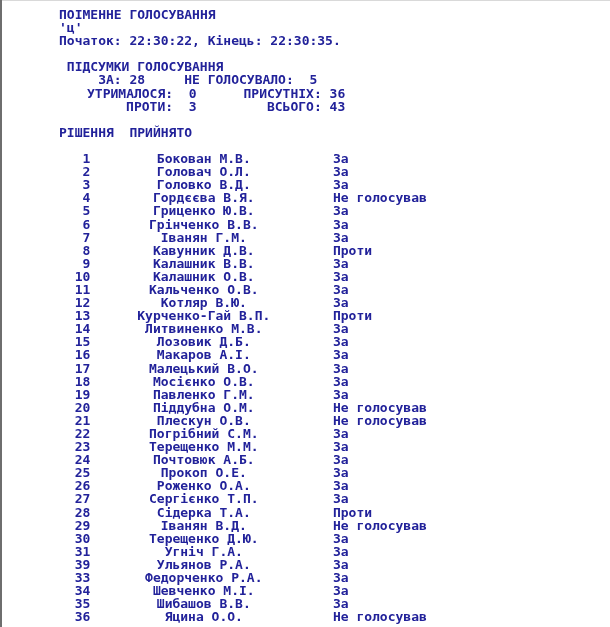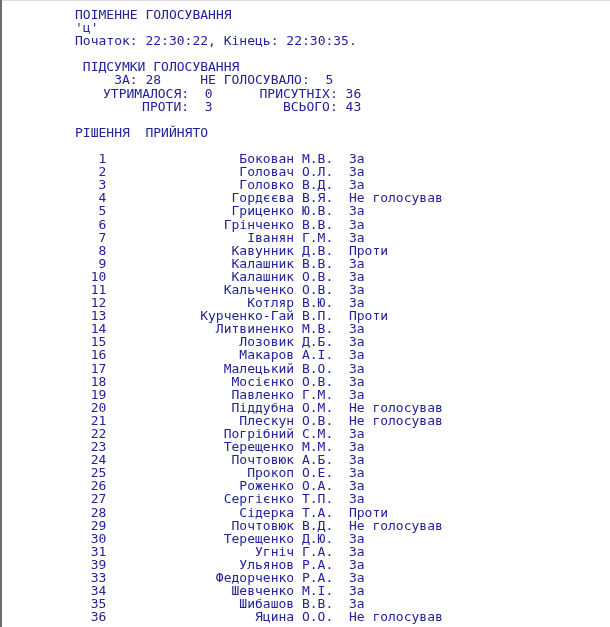--- a/index.html
+++ b/index.html
@@ -12,40 +12,40 @@
     position: absolute; left: 0; top: 0;
     width: 2px; height: 627px;
     background: #6e6e6e;
   }
   .page-edge-top {
     position: absolute; left: 2px; top: 0;
     width: 608px; height: 1px;
     background: #d9d9d9;
   }
   .doc {
-    position: absolute; left: 18px; top: 0;
+    position: absolute; left: 2px; top: 0;
     padding: 8px 0 0 57px;
     font-family: "DejaVu Sans Mono", "Liberation Mono", monospace;
-    font-weight: normal;
+    font-weight: bold;
     font-size: 13px;
     line-height: 13.1px;
     color: #22229a;
     letter-spacing: 0;
   }
   .line { height: 13.1px; white-space: pre; }
   .fld  { display: inline-block; text-align: right; white-space: pre; vertical-align: top; }
   .w8   { width: 8ch; }
   .w11  { width: 11ch; margin-left: 28px; }
   .w16  { width: 16ch; }
   .w19  { width: 19ch; }
   .w3   { width: 3ch; }
   .indent1 { padding-left: 1ch; }
   .gap2 { margin-left: 2ch; }
   .num  { display: inline-block; width: 4ch;  text-align: right; white-space: pre; vertical-align: top; }
-  .name { display: inline-block; width: 29ch; text-align: right; white-space: pre; vertical-align: top; }
+  .name { display: inline-block; width: 29ch; text-align: center; white-space: pre; vertical-align: top; }
   .vote { display: inline-block; margin-left: 2ch; white-space: pre; vertical-align: top; }
 </style>
 </head>
 <body style="background: rgb(255, 255, 255);">
 
 <div class="page-edge-left" style="background: rgb(110, 110, 110);"></div>
 <div class="page-edge-top" style="background: rgb(217, 217, 217);"></div>
 
 <div class="doc" style="color: rgb(34, 34, 154);">
   <div class="line">ПОІМЕННЕ ГОЛОСУВАННЯ</div>
@@ -109,21 +109,21 @@
   <div class="line"><span class="num">24</span><span class="name">Почтовюк А.Б.</span><span class="vote">За</span></div>
 
   <div class="line"><span class="num">25</span><span class="name">Прокоп О.Е.</span><span class="vote">За</span></div>
 
   <div class="line"><span class="num">26</span><span class="name">Роженко О.А.</span><span class="vote">За</span></div>
 
   <div class="line"><span class="num">27</span><span class="name">Сергієнко Т.П.</span><span class="vote">За</span></div>
 
   <div class="line"><span class="num">28</span><span class="name">Сідерка Т.А.</span><span class="vote">Проти</span></div>
 
-  <div class="line"><span class="num">29</span><span class="name">Почтовюк В.Д.</span><span class="vote">Не голосував</span></div>
+  <div class="line"><span class="num">29</span><span class="name">Іванян В.Д.</span><span class="vote">Не голосував</span></div>
 
   <div class="line"><span class="num">30</span><span class="name">Терещенко Д.Ю.</span><span class="vote">За</span></div>
 
   <div class="line"><span class="num">31</span><span class="name">Угніч Г.А.</span><span class="vote">За</span></div>
 
   <div class="line"><span class="num">39</span><span class="name">Ульянов Р.А.</span><span class="vote">За</span></div>
 
   <div class="line"><span class="num">33</span><span class="name">Федорченко Р.А.</span><span class="vote">За</span></div>
 
   <div class="line"><span class="num">34</span><span class="name">Шевченко М.І.</span><span class="vote">За</span></div>

